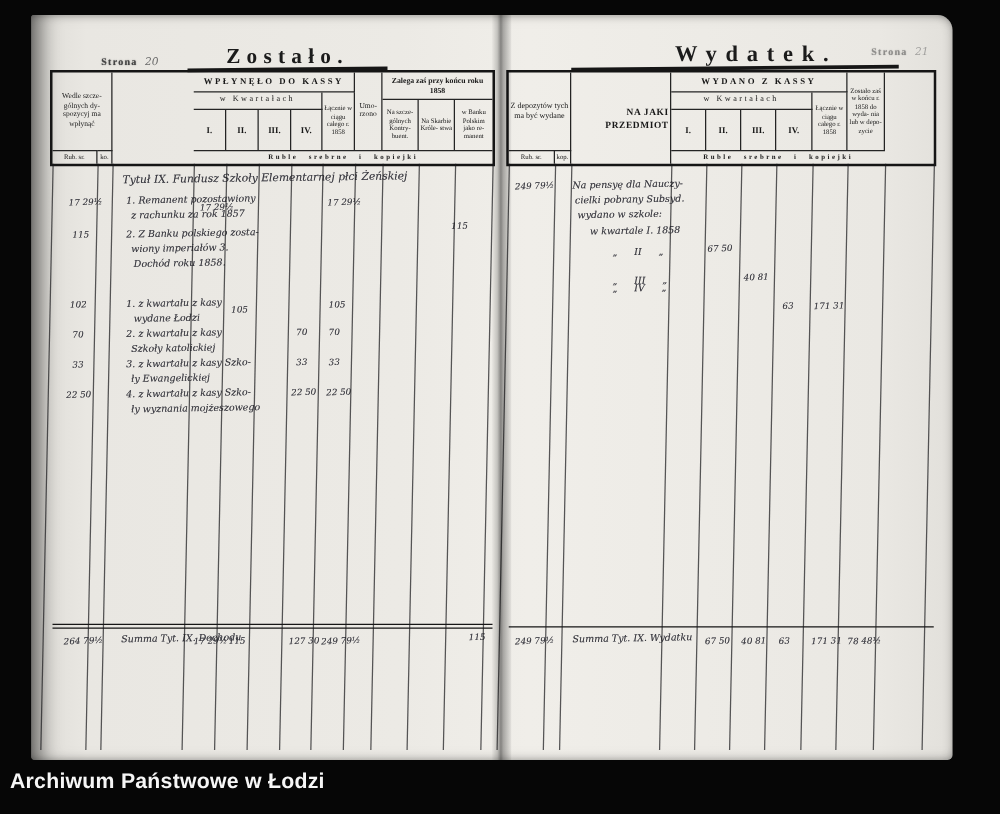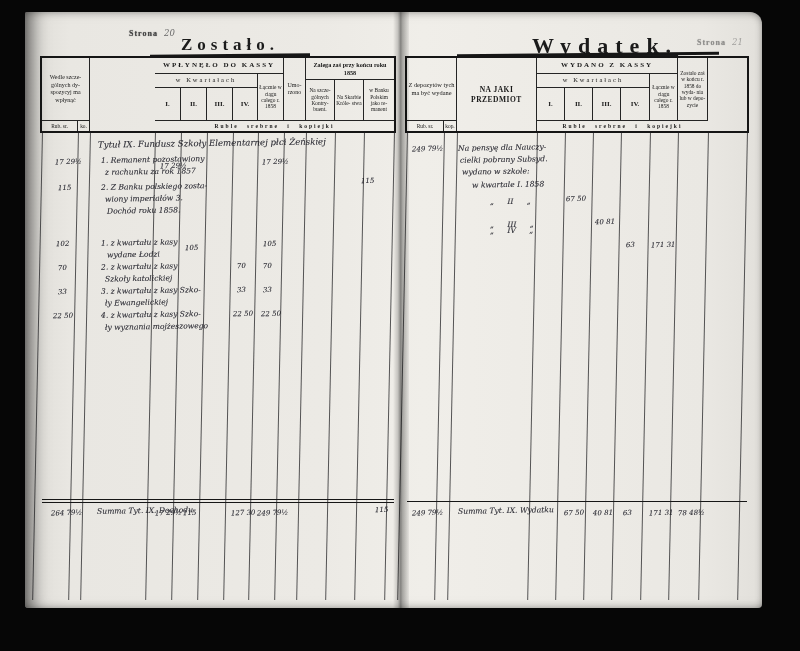--- a/index.html
+++ b/index.html
@@ -44,21 +44,21 @@
   
   .watermark{position:absolute;left:8px;top:615px;color:#f6f6f6;font-family:"Liberation Sans",sans-serif;
              font-weight:bold;font-size:17px;letter-spacing:.2px;}
 </style>
 </head>
 <body>
 
 <div class="stage">
   <div class="page">
 
-    <div class="stamp" style="left:56px;top:10px;margin-left:48px;">
+    <div class="stamp" style="left:56px;top:27px;">
       <span class="lbl">Strona</span><span class="num">20</span>
     </div>
     <div class="print title" style="left:120px;top:23px;width:170px;">Zostało.</div>
     <div class="rule" style="left:125px;top:42px;width:160px;height:3px;transform:rotate(-0.6deg);"></div>
 
     <div class="frame" style="left:15px;top:44px;width:356px;height:77px;"></div>
     <div class="hc br" style="left:17px;top:46px;width:48px;height:62px;">Wedle szcze- gólnych dy- spozycyj ma wpłynąć</div>
     <div class="hc bt br tiny" style="left:17px;top:108px;width:36px;height:11px;">Rub. sr.</div>
     <div class="hc bt br tiny" style="left:53px;top:108px;width:12px;height:11px;">ko.</div>
     <div class="hc bb br sp2" style="left:130px;top:46px;width:129px;height:16px;font-weight:bold;font-size:7px;">WPŁYNĘŁO DO KASSY</div>
@@ -119,28 +119,28 @@
     <div class="hw hw-t" style="left:72px;top:494px;">Summa Tyt. IX. Dochodu</div>
     <div class="hw hw-n" style="left:130px;top:497px;">17 29½</div>
     <div class="hw hw-n" style="left:158px;top:497px;">115</div>
     <div class="hw hw-n" style="left:206px;top:497px;">127 30</div>
     <div class="hw hw-n" style="left:232px;top:497px;">249 79½</div>
     <div class="hw hw-n" style="left:350px;top:494px;">115</div>
 
     <div class="stamp faint" style="left:672px;top:19px;">
       <span class="lbl">Strona</span><span class="num">21</span>
     </div>
-    <div class="print title" style="left:455px;top:21px;width:250px;font-size:22px;letter-spacing:7px;text-decoration:underline;">Wydatek.</div>
+    <div class="print title" style="left:455px;top:21px;width:250px;font-size:18px;letter-spacing:7px;">Wydatek.</div>
     <div class="rule" style="left:432px;top:41px;width:262px;height:3px;transform:rotate(-0.5deg);"></div>
 
     <div class="frame" style="left:380px;top:44px;width:344px;height:77px;"></div>
     <div class="hc br" style="left:382px;top:46px;width:50px;height:62px;font-size:6.4px;">Z depozytów tych ma być wydane</div>
     <div class="hc bt br tiny" style="left:382px;top:108px;width:37px;height:11px;">Rub. sr.</div>
     <div class="hc bt br tiny" style="left:419px;top:108px;width:13px;height:11px;">kop.</div>
-    <div class="hc br" style="left:432px;top:46px;width:80px;height:73px;font-size:7.5px;font-weight:bold;letter-spacing:.5px;">NA JAKI PRZEDMIOT</div>
+    <div class="hc br" style="left:432px;top:46px;width:80px;height:73px;font-size:7.5px;font-weight:bold;letter-spacing:.5px;text-align:right;">NA JAKI PRZEDMIOT</div>
     <div class="hc bb br sp2" style="left:512px;top:46px;width:141px;height:16px;font-weight:bold;font-size:7px;">WYDANO Z KASSY</div>
     <div class="hc bb br sp2" style="left:512px;top:62px;width:113px;height:14px;font-size:6.5px;">w Kwartałach</div>
     <div class="hc br" style="left:512px;top:76px;width:28px;height:32px;font-weight:bold;font-size:7px;">I.</div>
     <div class="hc br" style="left:540px;top:76px;width:28px;height:32px;font-weight:bold;font-size:7px;">II.</div>
     <div class="hc br" style="left:568px;top:76px;width:28px;height:32px;font-weight:bold;font-size:7px;">III.</div>
     <div class="hc br" style="left:596px;top:76px;width:29px;height:32px;font-weight:bold;font-size:7px;">IV.</div>
     <div class="hc br tiny" style="left:625px;top:62px;width:28px;height:46px;">Łącznie w ciągu całego r. 1858</div>
     <div class="hc br tiny" style="left:653px;top:46px;width:30px;height:62px;">Zostało zaś w końcu r. 1858 do wyda- nia lub w depo- zycie</div>
     <div class="hc bt band" style="left:512px;top:108px;width:171px;height:11px;">Ruble srebrne i kopiejki</div>
 
@@ -189,13 +189,14 @@
       <i class="vl" style="left:596px"></i>
       <i class="vl" style="left:625px"></i>
       <i class="vl" style="left:653px"></i>
       <i class="vl" style="left:683px"></i>
       <i class="vl" style="left:722px"></i>
     </div>
 
     <div class="gutter"></div>
   </div>
 
+  <div class="watermark">Archiwum Państwowe w Łodzi</div>
 </div>
 
 </body></html>

